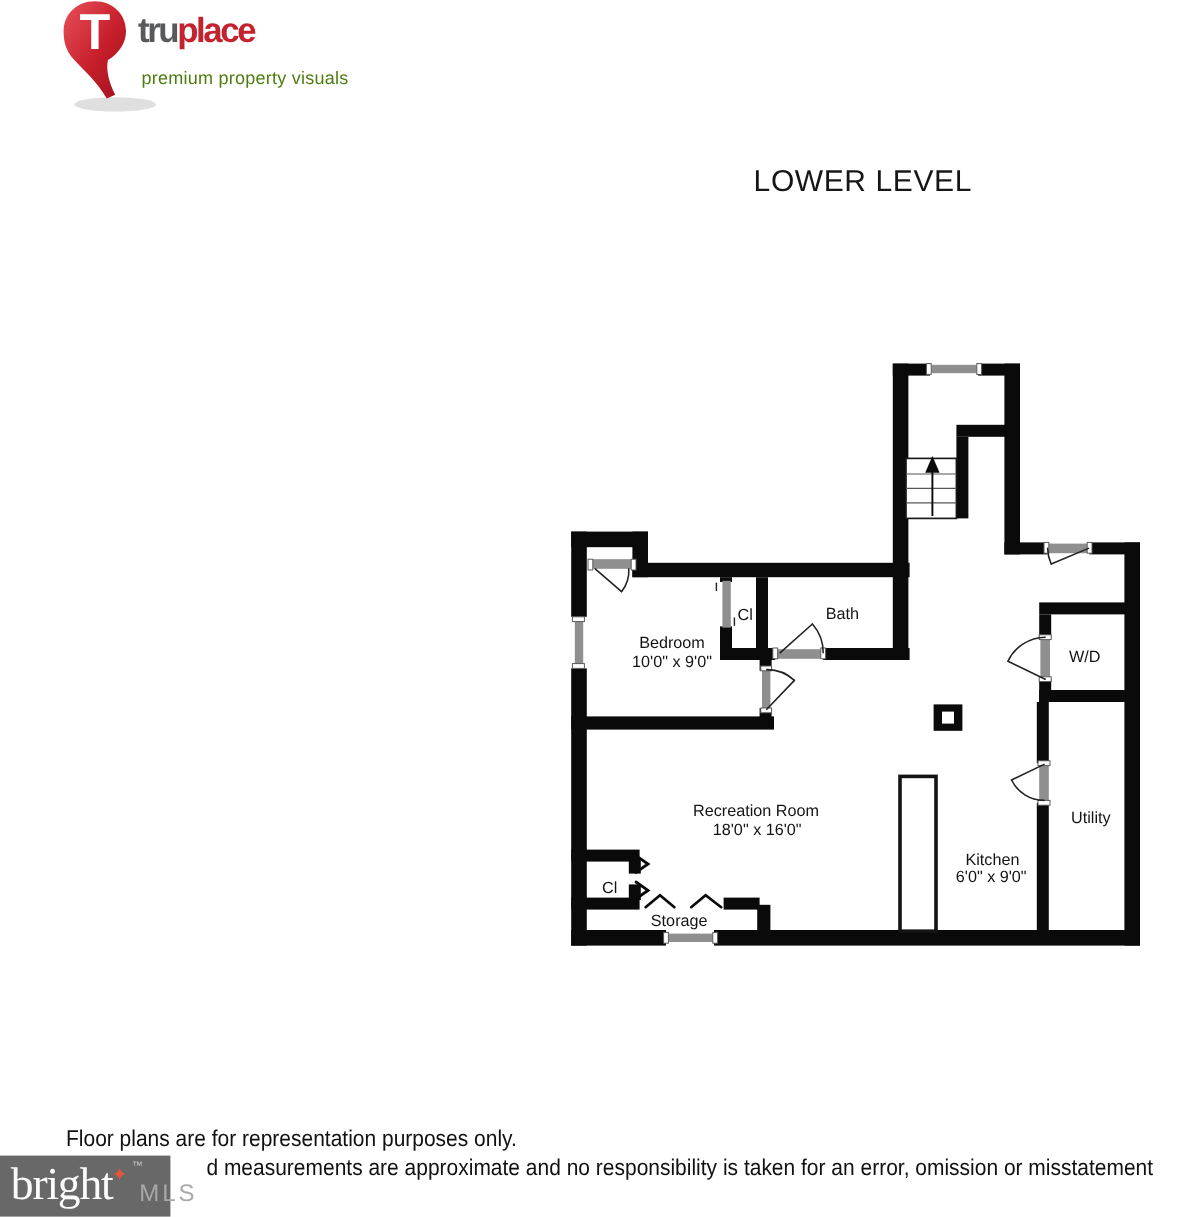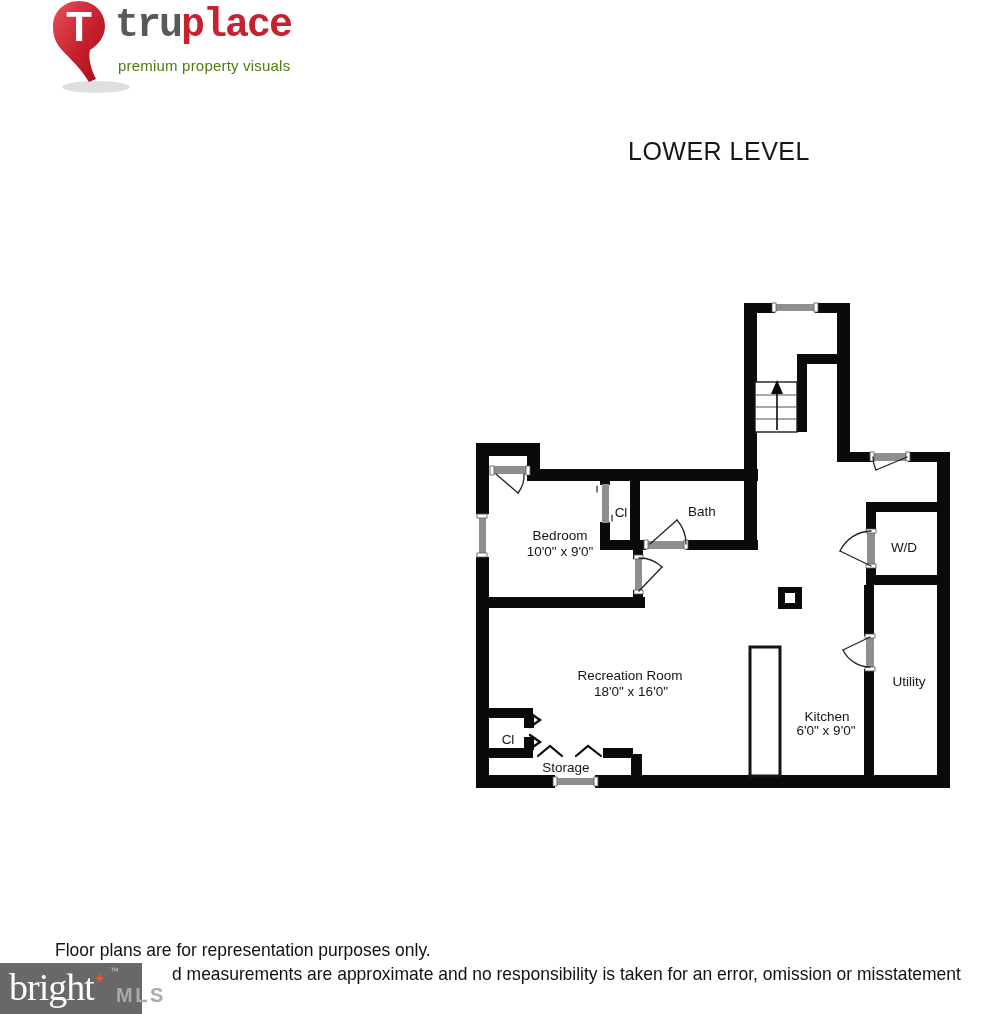--- a/index.html
+++ b/index.html
@@ -3,22 +3,22 @@
 <meta charset="utf-8">
 <style>
   html,body{margin:0;padding:0;}
   body{
     width:996px;height:1014px;position:relative;background:#ffffff;
     font-family:"Liberation Sans",sans-serif;overflow:hidden;
   }
   
   .logo{position:absolute;left:0;top:0;width:320px;height:100px;}
   .logo-pin{position:absolute;left:45px;top:0;}
-  .brand{position:absolute;left:115px;top:0px;font-size:40px;font-weight:bold;
-         letter-spacing:-2px;line-height:52px;white-space:nowrap;font-family:Liberation Mono, monospace;}
+  .brand{position:absolute;left:115px;top:0px;font-size:29px;font-weight:bold;
+         letter-spacing:-2px;line-height:52px;white-space:nowrap;}
   .brand .tru{color:#58595b;}
   .brand .place{color:#c4222e;}
   .tagline{position:absolute;left:118px;top:57px;font-size:15px;color:#4d7c0f;
            letter-spacing:0.2px;white-space:nowrap;}
   
   .page-title{position:absolute;left:628px;top:137px;width:172px;text-align:center;
               font-size:25px;letter-spacing:0.5px;color:#161616;white-space:nowrap;}
   
   .plan-svg{position:absolute;left:0;top:0;}
   .room-label{font-family:"Liberation Sans",sans-serif;font-size:13.5px;fill:#141414;}
@@ -27,21 +27,21 @@
               transform:scaleX(0.92);transform-origin:left center;}
   .disc1{left:55px;top:939px;}
   .disc2{left:172px;top:963px;z-index:1;}
   .mls-box{position:absolute;left:0;top:963px;width:142px;height:51px;
            background:#686868;z-index:2;}
   .mls-brand{position:absolute;left:9px;top:2px;font-family:"Liberation Serif",serif;
              font-size:38px;color:#fbfbfb;letter-spacing:-1px;}
   .mls-star{position:absolute;left:93px;top:6px;font-size:16px;color:#e0563a;}
   .mls-tm{position:absolute;left:110px;top:3px;font-size:9px;color:#c9c9c9;}
   .mls-suffix{position:absolute;left:116px;top:21px;font-size:20px;color:#a9a9a9;
-              letter-spacing:2.5px;font-weight:bold;}
+              letter-spacing:2.5px;}
 </style>
 </head>
 <body>
 
 <div class="logo">
   <svg class="logo-pin" width="130" height="96" viewBox="0 0 130 96">
     <defs>
       <linearGradient id="pinGrad" x1="0" y1="0" x2="1" y2="1">
         <stop offset="0" stop-color="#e8505b"></stop>
         <stop offset="0.55" stop-color="#c61f2b"></stop>

